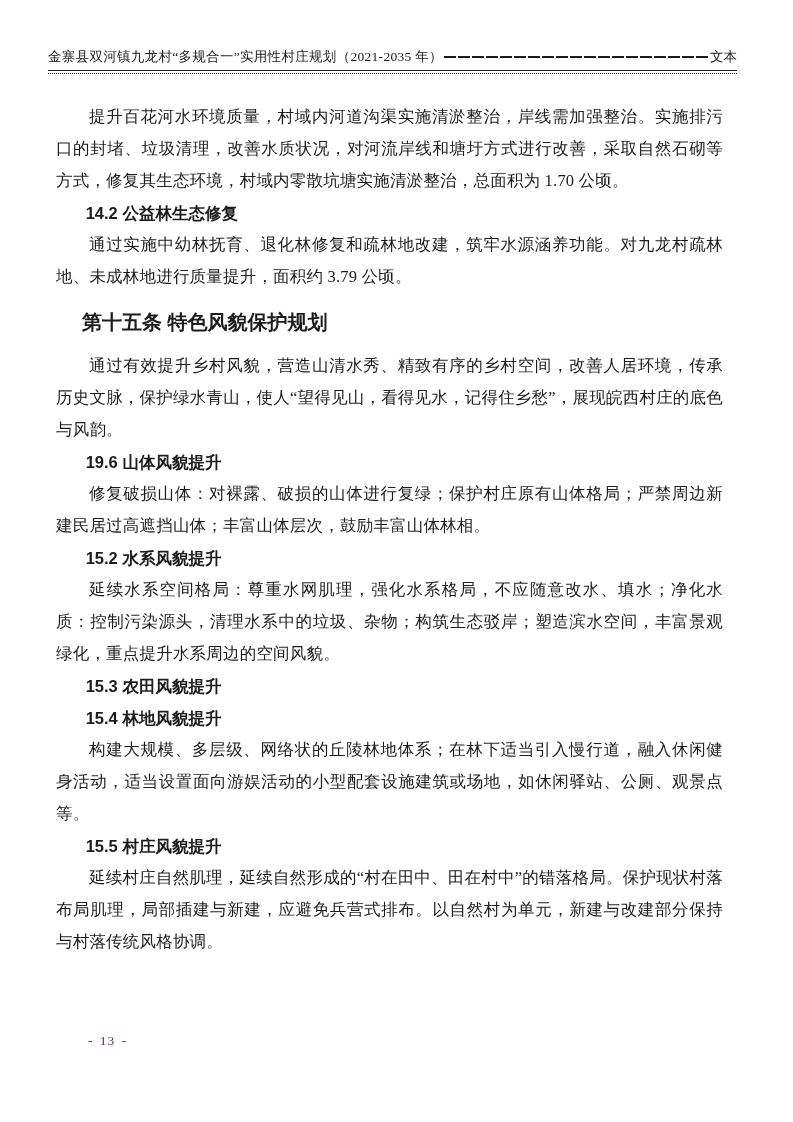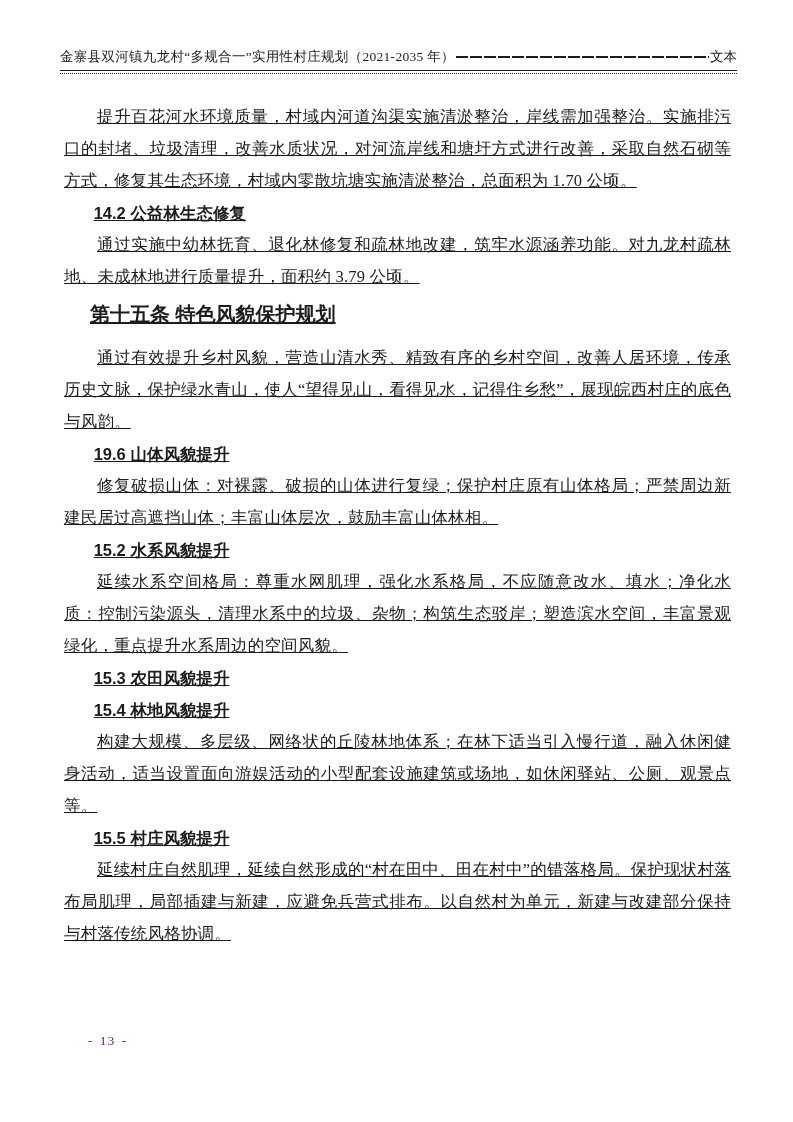--- a/index.html
+++ b/index.html
@@ -8,53 +8,53 @@
     width:793px; height:1122px;
     margin:0 auto;
     background:#ffffff;
     color:#1c1c1c;
     font-family:"Liberation Serif","DejaVu Serif",serif;
     overflow:hidden;
     box-sizing:border-box;
   }
 
   
-  .header { position:absolute; left:60px; right:56px; top:48px; }
+  .header { position:absolute; left:48px; right:56px; top:48px; }
   .header-row {
     display:flex; align-items:center;
     font-size:13.5px; line-height:18px;
     padding-bottom:4px;
     white-space:nowrap;
   }
   .header-title { letter-spacing:0.3px; }
   .header-dashes {
     flex:1; height:1.6px; margin:0 1px;
     background:repeating-linear-gradient(90deg,#1c1c1c 0 12px,transparent 12px 14px);
   }
   .rule-solid  { border-top:1.7px solid #1c1c1c; }
   .rule-dotted { margin-top:2px; border-top:1.5px dotted #1c1c1c; }
 
   
-  .content { position:absolute; left:64px; top:101px; width:667px;text-decoration:underline; }
+  .content { position:absolute; left:56px; top:101px; width:667px; }
   .para {
     margin:0;
     font-size:16.5px; line-height:32px;
     text-align:justify;
     text-indent:2em;
     letter-spacing:0.2px;
   }
   .subhead {
     margin:0;
     font-size:16.5px; line-height:32px;
     font-weight:bold;
     font-family:"Liberation Sans","DejaVu Sans",sans-serif;
     text-indent:1.8em;
   }
   .chapter {
-    margin:4px 0 11px;
+    margin:12px 0 11px;
     font-size:20px; line-height:34px;
     font-weight:bold;
     font-family:"Liberation Sans","DejaVu Sans",sans-serif;
     text-indent:1.3em;
   }
 
   
   .footer {
     position:absolute; left:88px; top:1032px;
     font-size:13.5px; line-height:18px;

